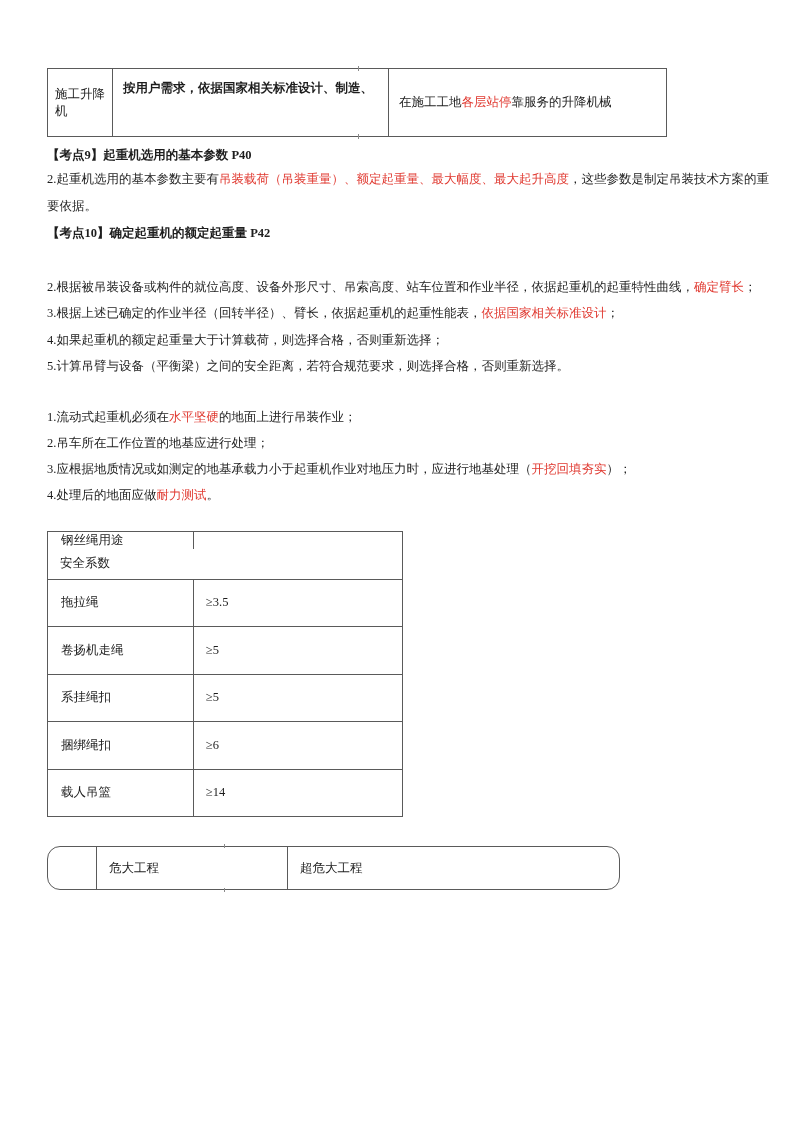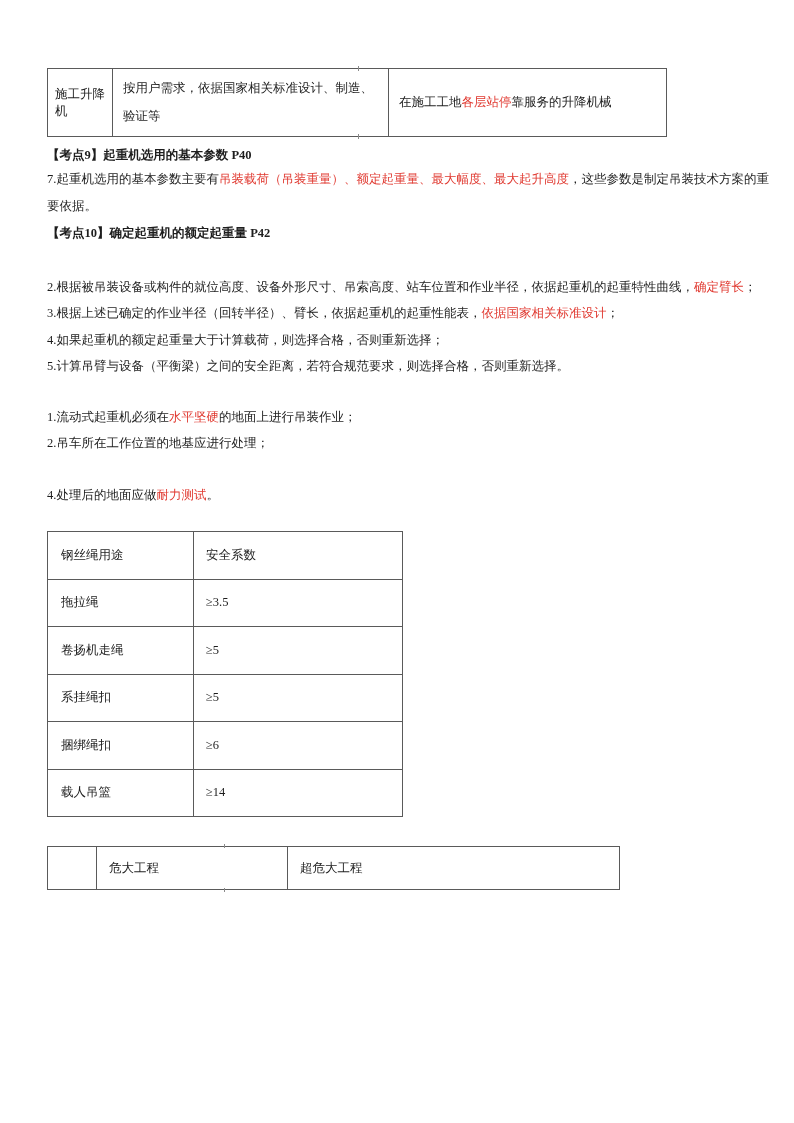--- a/index.html
+++ b/index.html
@@ -9,67 +9,67 @@
     font-size:12.5px;color:#1d1d1d;
   }
   .line{position:absolute;left:47px;width:710px;line-height:18px;white-space:nowrap;}
   .h{font-weight:bold;}
   .red{color:var(--red,#e0382f);}
   .tbl{border:1px solid var(--border,#5a5a5a);position:absolute;box-sizing:border-box;background:#fff;}
   .cell{box-sizing:border-box;}
   
   .t1{left:47px;top:68px;width:620px;height:69px;display:flex;}
   .t1 .c1{width:65px;border-right:1px solid var(--border);display:flex;align-items:center;padding-left:7px;}
-  .t1 .c2{width:276px;border-right:1px solid var(--border);padding:5px 4px 0 10px;line-height:28px;}
+  .t1 .c2{width:276px;border-right:1px solid var(--border);padding:5px 4px 0 10px;line-height:28px;font-weight:bold;}
   .t1 .c3{flex:1;display:flex;align-items:center;padding-left:10px;}
   
   .t2{left:47px;top:531px;width:356px;height:286px;display:flex;flex-direction:column;}
   .t2 .row{flex:1;display:flex;border-top:1px solid var(--border);}
-  .t2 .row:first-child{border-top:none;}
+  .t2 .row:first-child{border-top:none;flex-direction:column;}
   .t2 .ca{width:146px;border-right:1px solid var(--border);display:flex;align-items:center;padding-left:13px;box-sizing:border-box;}
   .t2 .cb{flex:1;display:flex;align-items:center;padding-left:12px;text-align:center;}
   
-  .t3{left:47px;top:846px;width:573px;height:44px;display:flex;}
+  .t3{left:47px;top:846px;width:573px;height:44px;display:flex;border-radius:13px;}
   .t3 .ca{width:49px;border-right:1px solid var(--border);}
   .t3 .cb{width:191px;border-right:1px solid var(--border);display:flex;align-items:center;padding-left:12px;box-sizing:border-box;}
   .t3 .cc{flex:1;display:flex;align-items:center;padding-left:12px;}
   .tick{position:absolute;width:1px;background:#8a8a8a;}
 </style>
 </head>
 <body>
 
 <div class="page">
 
   <div class="tbl t1">
     <div class="cell c1">
       <span>施工升降机</span>
     </div>
     <div class="cell c2">
       <span style="display:block">按用户需求，依据国家相关标准设计、制造、</span>
-      <span style="display:block">验证等</span>
     </div>
     <div class="cell c3">
       <span><span>在施工工地</span><span class="red">各层站停</span><span>靠服务的升降机械</span></span>
     </div>
   </div>
   <div class="tick" style="left:358px;top:66px;height:5px;"></div>
   <div class="tick" style="left:358px;top:134px;height:5px;"></div>
 
   <div class="line h" style="top:146px">【考点9】起重机选用的基本参数 P40</div>
-  <div class="line" style="top:170px"><span>7.起重机选用的基本参数主要有</span><span class="red">吊装载荷（吊装重量）、额定起重量、最大幅度、最大起升高度</span><span>，这些参数是制定吊装技术方案的重</span></div>
+  <div class="line" style="top:170px"><span>2.起重机选用的基本参数主要有</span><span class="red">吊装载荷（吊装重量）、额定起重量、最大幅度、最大起升高度</span><span>，这些参数是制定吊装技术方案的重</span></div>
   <div class="line" style="top:197px">要依据。</div>
 
   <div class="line h" style="top:224px">【考点10】确定起重机的额定起重量 P42</div>
   <div class="line" style="top:278px"><span>2.根据被吊装设备或构件的就位高度、设备外形尺寸、吊索高度、站车位置和作业半径，依据起重机的起重特性曲线，</span><span class="red">确定臂长</span><span>；</span></div>
   <div class="line" style="top:304px"><span>3.根据上述已确定的作业半径（回转半径）、臂长，依据起重机的起重性能表，</span><span class="red">依据国家相关标准设计</span><span>；</span></div>
   <div class="line" style="top:331px">4.如果起重机的额定起重量大于计算载荷，则选择合格，否则重新选择；</div>
   <div class="line" style="top:357px">5.计算吊臂与设备（平衡梁）之间的安全距离，若符合规范要求，则选择合格，否则重新选择。</div>
 
   <div class="line" style="top:408px"><span>1.流动式起重机必须在</span><span class="red">水平坚硬</span><span>的地面上进行吊装作业；</span></div>
   <div class="line" style="top:434px">2.吊车所在工作位置的地基应进行处理；</div>
+  <div class="line" style="top:460px"><span>3.应根据地质情况或如测定的地基承载力小于起重机作业对地压力时，应进行地基处理（</span><span class="red">开挖回填夯实</span><span>）；</span></div>
   <div class="line" style="top:486px"><span>4.处理后的地面应做</span><span class="red">耐力测试</span><span>。</span></div>
 
   <div class="tbl t2">
     <div class="row">
       <div class="cell ca">钢丝绳用途</div>
       <div class="cell cb">安全系数</div>
     </div>
     <div class="row">
       <div class="cell ca">拖拉绳</div>
       <div class="cell cb">≥3.5</div>

